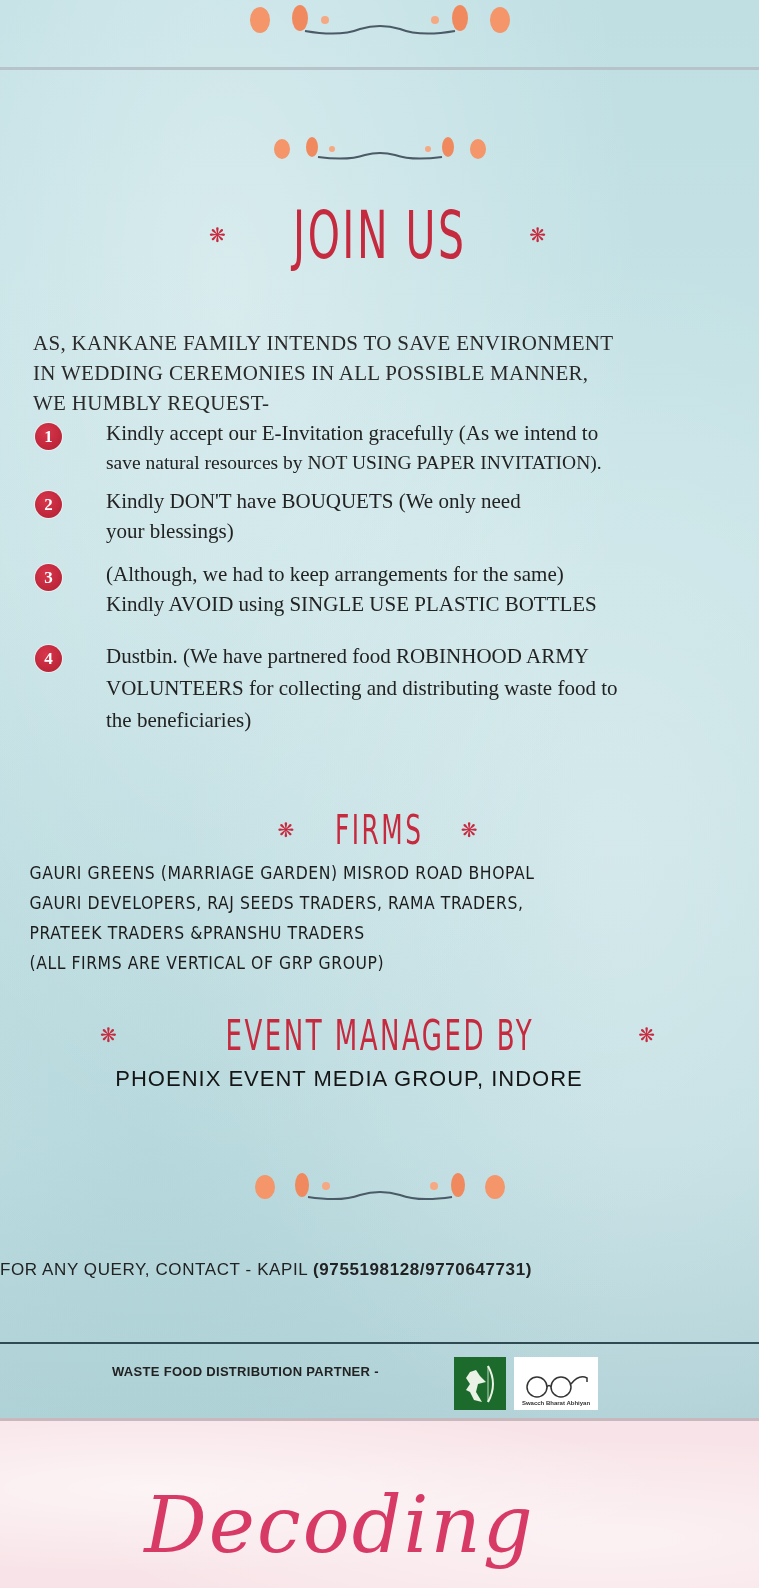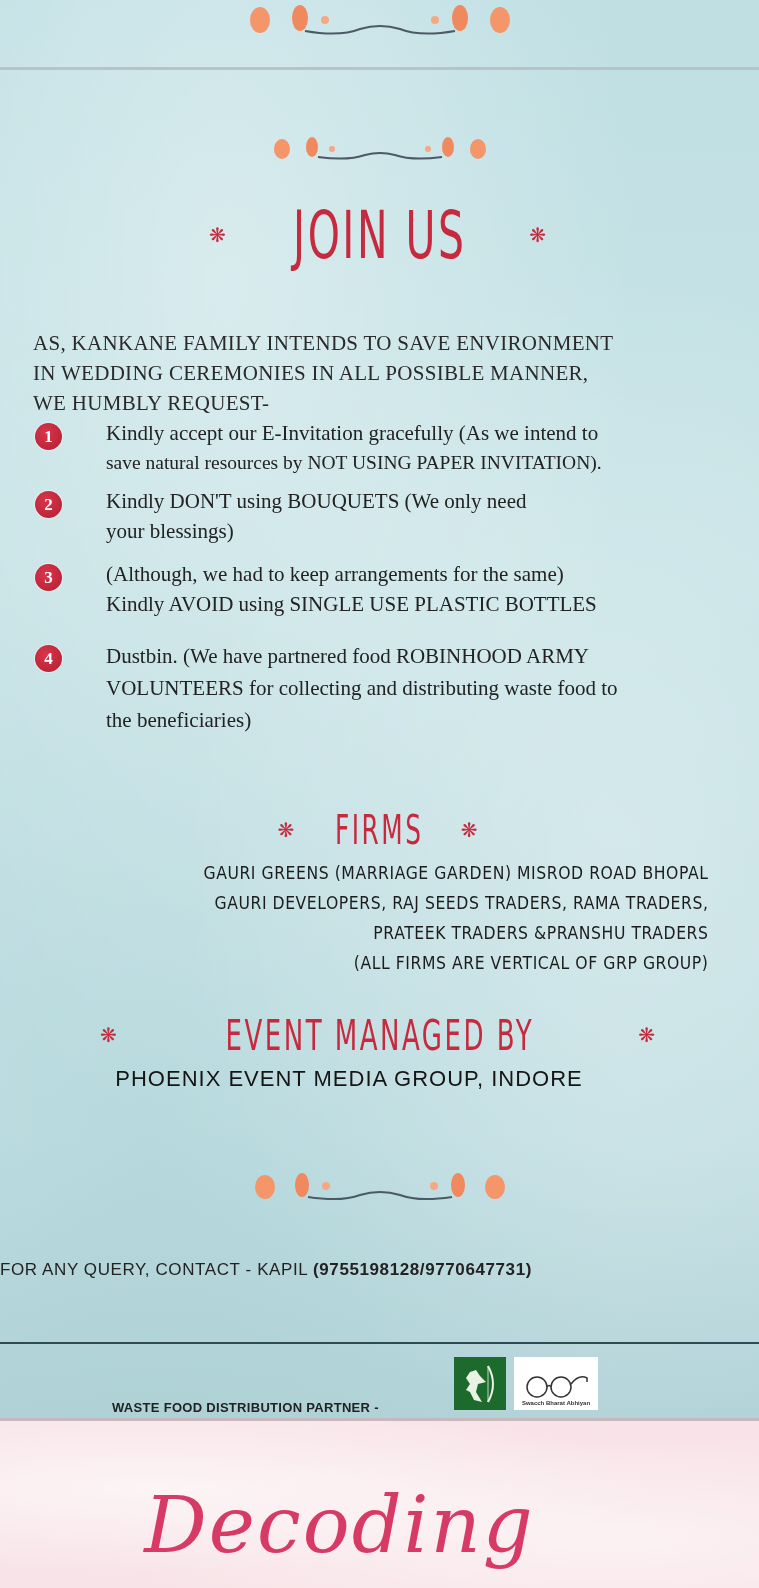--- a/index.html
+++ b/index.html
@@ -42,41 +42,41 @@
     width: 27px; height: 27px; border-radius: 50%;
     background: radial-gradient(circle at 40% 35%, #d8364b, #b21e31);
     color: #fff; font-weight: bold; font-size: 17px;
     display: flex; align-items: center; justify-content: center;
     flex: 0 0 27px; margin-top: 5px; box-shadow: 0 0 0 1px rgba(255,255,255,0.4);
   }
   .req-text {
     margin-left: 44px; font-size: 21px; line-height: 30px; color: #222;
   }
   .firms-list {
-    position: absolute; left: 0; top: 858px; width: 738px; text-align: right;
+    position: absolute; left: 0; top: 858px; width: 738px; text-align: left;
     font-family: "DejaVu Sans", sans-serif; font-size: 17px; line-height: 30px;
     color: #1c1c1c; letter-spacing: 0.6px;
   }
   .firms-list div { transform: scaleX(0.92); }
   .managed {
     position: absolute; left: 0; top: 1066px; width: 698px; text-align: center;
     font-family: "Liberation Sans", sans-serif; font-size: 22px; color: #151515;
     letter-spacing: 1px;
   }
   .contact {
     position: absolute; left: 0; top: 1260px; width: 759px; text-align: left;
     font-family: "Liberation Sans", sans-serif; font-size: 17px; color: #222;
     letter-spacing: 0.6px;
   }
   .contact b { font-weight: bold; }
   .divider-bottom { position: absolute; left: 0; top: 1342px; width: 759px; height: 2px; background: #2f4a52; }
   .partner-label {
     position: absolute; left: 112px; top: 1364px;
     font-family: "Liberation Sans", sans-serif; font-weight: bold; font-size: 13px;
-    color: #222; letter-spacing: 0.3px; margin-top: 36px;
+    color: #222; letter-spacing: 0.3px;
   }
   .logo-rh {
     position: absolute; left: 454px; top: 1357px; width: 52px; height: 53px; background: #1d6b2c;
     display: flex; align-items: center; justify-content: center;
   }
   .logo-sb {
     position: absolute; left: 514px; top: 1357px; width: 84px; height: 53px; background: #ffffff;
     display: flex; flex-direction: column; align-items: center; justify-content: flex-end;
   }
   .logo-sb .cap { font-family: "Liberation Sans", sans-serif; font-size: 6px; color: #333; margin-bottom: 4px; font-weight: bold; }
@@ -140,21 +140,21 @@
     <div class="badge">1</div>
     <div class="req-text">
       <div>Kindly accept our E-Invitation gracefully (As we intend to</div>
       <div style="font-size:19.5px;">save natural resources by NOT USING PAPER INVITATION).</div>
     </div>
   </div>
 
   <div class="req" style="top:486px;">
     <div class="badge">2</div>
     <div class="req-text">
-      <div>Kindly DON'T using BOUQUETS (We only need</div>
+      <div>Kindly DON'T have BOUQUETS (We only need</div>
       <div>your blessings)</div>
     </div>
   </div>
 
   <div class="req" style="top:559px;">
     <div class="badge">3</div>
     <div class="req-text">
       <div>(Although, we had to keep arrangements for the same)</div>
       <div>Kindly AVOID using SINGLE USE PLASTIC BOTTLES</div>
     </div>

